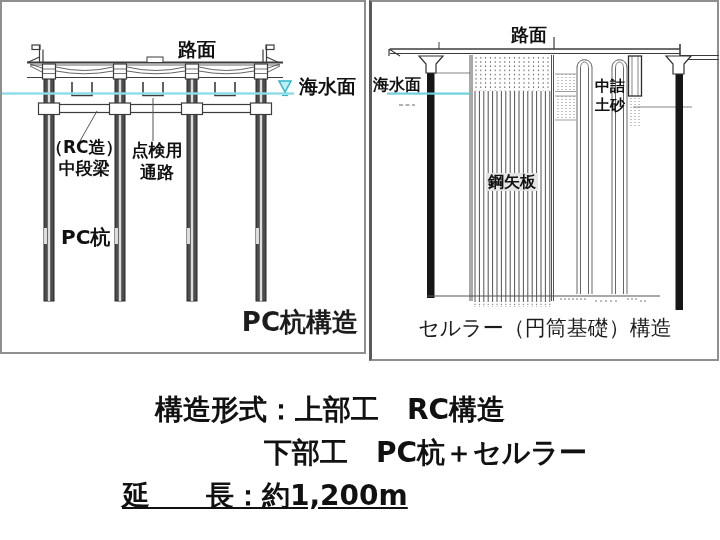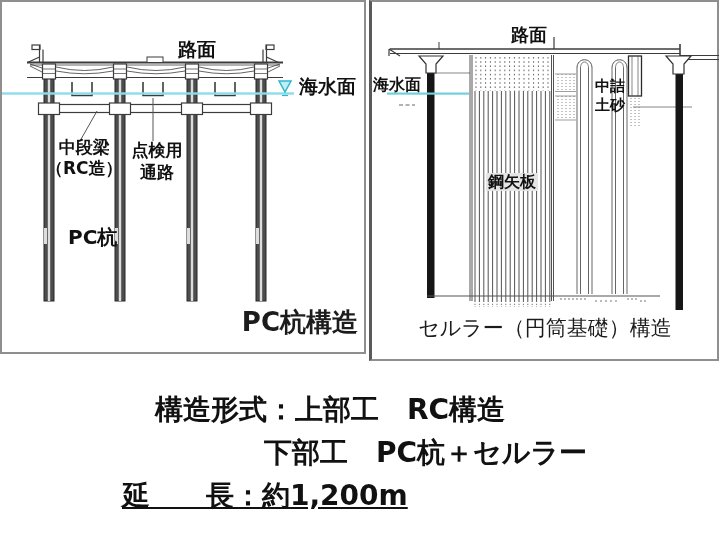--- a/index.html
+++ b/index.html
@@ -11,21 +11,21 @@
   .panel{position:absolute;background:#fff;box-sizing:border-box;}
   .panel-left{left:0;top:0;width:366px;height:354px;border:2px solid #8f8f8f;}
   .panel-right{left:369px;top:0;width:350px;height:361px;border:2px solid #8f8f8f;border-left:3px solid #5a5a5a;}
   svg{position:absolute;z-index:1;}
   .lbl{position:absolute;z-index:3;color:#111;font-weight:bold;white-space:nowrap;line-height:1.15;}
   .lbl .ln{display:block;text-align:center;}
   .road-l{left:178px;top:39px;font-size:19px;}
   .sea-l{left:299px;top:76px;font-size:19px;}
   .midbeam{left:46px;top:137px;font-size:17px;line-height:21px;}
   .inspect{left:126px;top:139px;font-size:17px;line-height:22px;width:62px;}
-  .pcpile{left:68px;top:226px;font-size:20px;}
+  .pcpile{left:61px;top:226px;font-size:20px;}
   .cap-left{left:10px;top:308px;width:348px;text-align:right;font-size:26px;font-weight:600;color:#1c1c1c;}
   .road-r{left:511px;top:25px;font-size:18px;}
   .sea-r{left:373px;top:76px;font-size:16px;}
   .fillsoil{left:583px;top:77px;font-size:15px;line-height:19px;margin-left:12px;}
   .sheetpile{left:486px;top:173px;font-size:16px;background:#e5e5e5;padding:0 2px;}
   .cap-right{left:373px;top:316px;width:344px;text-align:center;font-size:21px;font-weight:400;color:#1c1c1c;}
   .desc{position:absolute;z-index:3;color:#111;font-weight:bold;font-size:28px;white-space:nowrap;}
   .desc1{left:122px;top:391px;margin-left:33px;}
   .desc2{left:264px;top:434px;}
   .desc3{left:122px;top:477px;text-decoration:underline;}
@@ -193,22 +193,22 @@
         <path d="M252 297 H262" stroke-dasharray="2 2"></path>
         <path d="M265 299 H272" stroke-dasharray="2 2"></path>
       </g>
     </g>
   </svg>
 </div>
 
 <div class="lbl road-l">路面</div>
 <div class="lbl sea-l">海水面</div>
 <div class="lbl midbeam">
+  <span class="ln">（RC造）</span>
   <span class="ln">中段梁</span>
-  <span class="ln">（RC造）</span>
 </div>
 <div class="lbl inspect">
   <span class="ln">点検用</span>
   <span class="ln">通路</span>
 </div>
 <div class="lbl pcpile">PC杭</div>
 <div class="lbl cap-left">PC杭構造</div>
 
 <div class="lbl road-r">路面</div>
 <div class="lbl sea-r">海水面</div>

